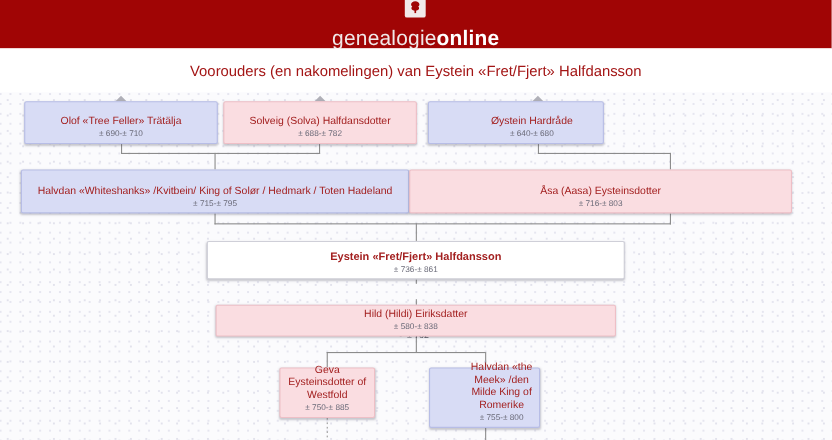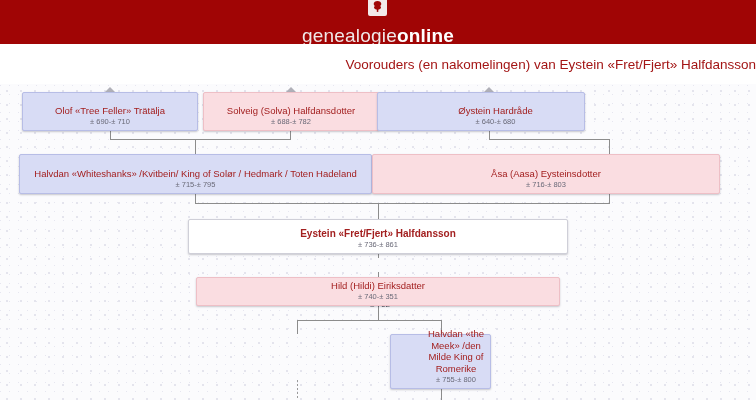--- a/index.html
+++ b/index.html
@@ -23,21 +23,21 @@
   }
   .brand-logo svg{display:block;}
   .brand-text{
     font-size:19px;color:#f0e8e8;letter-spacing:.2px;font-weight:400;
     white-space:nowrap;
   }
   .brand-text b{font-weight:700;color:#ffffff;}
 
   .subtitle-bar{
     position:absolute;left:0;top:44px;width:756px;height:40px;
-    background:#ffffff;display:flex;align-items:center;justify-content:flex-end;
+    background:#ffffff;display:flex;align-items:center;justify-content:center;
   }
   .subtitle{
     font-size:13.5px;color:#a31515;white-space:nowrap;
   }
 
   
   .canvas{
     position:absolute;left:0;top:84px;width:756px;height:316px;
     background-color:#fbfbfd;
     background-image:
@@ -144,21 +144,21 @@
     <div class="node male" style="left:22px;top:8px;width:176px;height:39px;">
       <div class="nm">Olof «Tree Feller» Trätälja</div>
       <div class="dt">± 690-± 710</div>
     </div>
 
     <div class="node female" style="left:203px;top:8px;width:176px;height:39px;">
       <div class="nm">Solveig (Solva) Halfdansdotter</div>
       <div class="dt">± 688-± 782</div>
     </div>
 
-    <div class="node male" style="left:377px;top:8px;width:208px;height:39px;padding-left:34px;">
+    <div class="node male" style="left:389px;top:8px;width:160px;height:39px;padding-left:34px;">
       <div class="nm">Øystein Hardråde</div>
       <div class="dt">± 640-± 680</div>
     </div>
 
     <div class="node male" style="left:19px;top:70px;width:353px;height:40px;">
       <div class="nm">Halvdan «Whiteshanks» /Kvitbein/ King of Solør / Hedmark / Toten Hadeland</div>
       <div class="dt">± 715-± 795</div>
     </div>
 
     <div class="node female" style="left:372px;top:70px;width:348px;height:40px;">
@@ -171,23 +171,27 @@
       <div class="dt">± 736-± 861</div>
     </div>
 
     <div class="marriage" style="left:361px;top:174px;margin-top:42px;">
       <span>⚭</span>
       <span>± 762</span>
     </div>
 
     <div class="node female" style="left:196px;top:193px;width:364px;height:29px;">
       <div class="nm">Hild (Hildi) Eiriksdatter</div>
-      <div class="dt">± 740-± 351</div>
+      <div class="dt">± 580-± 838</div>
     </div>
 
+    <div class="node female" style="left:254px;top:250px;width:87px;height:46px;">
+      <div class="nm">Geva Eysteinsdotter of Westfold</div>
+      <div class="dt">± 750-± 885</div>
+    </div>
 
     <div class="node male" style="left:390px;top:250px;width:101px;height:55px;padding-left:36px;">
       <div class="nm">Halvdan «the Meek» /den Milde King of Romerike</div>
       <div class="dt">± 755-± 800</div>
     </div>
 
   </div>
 </div>
 
 </body></html>

